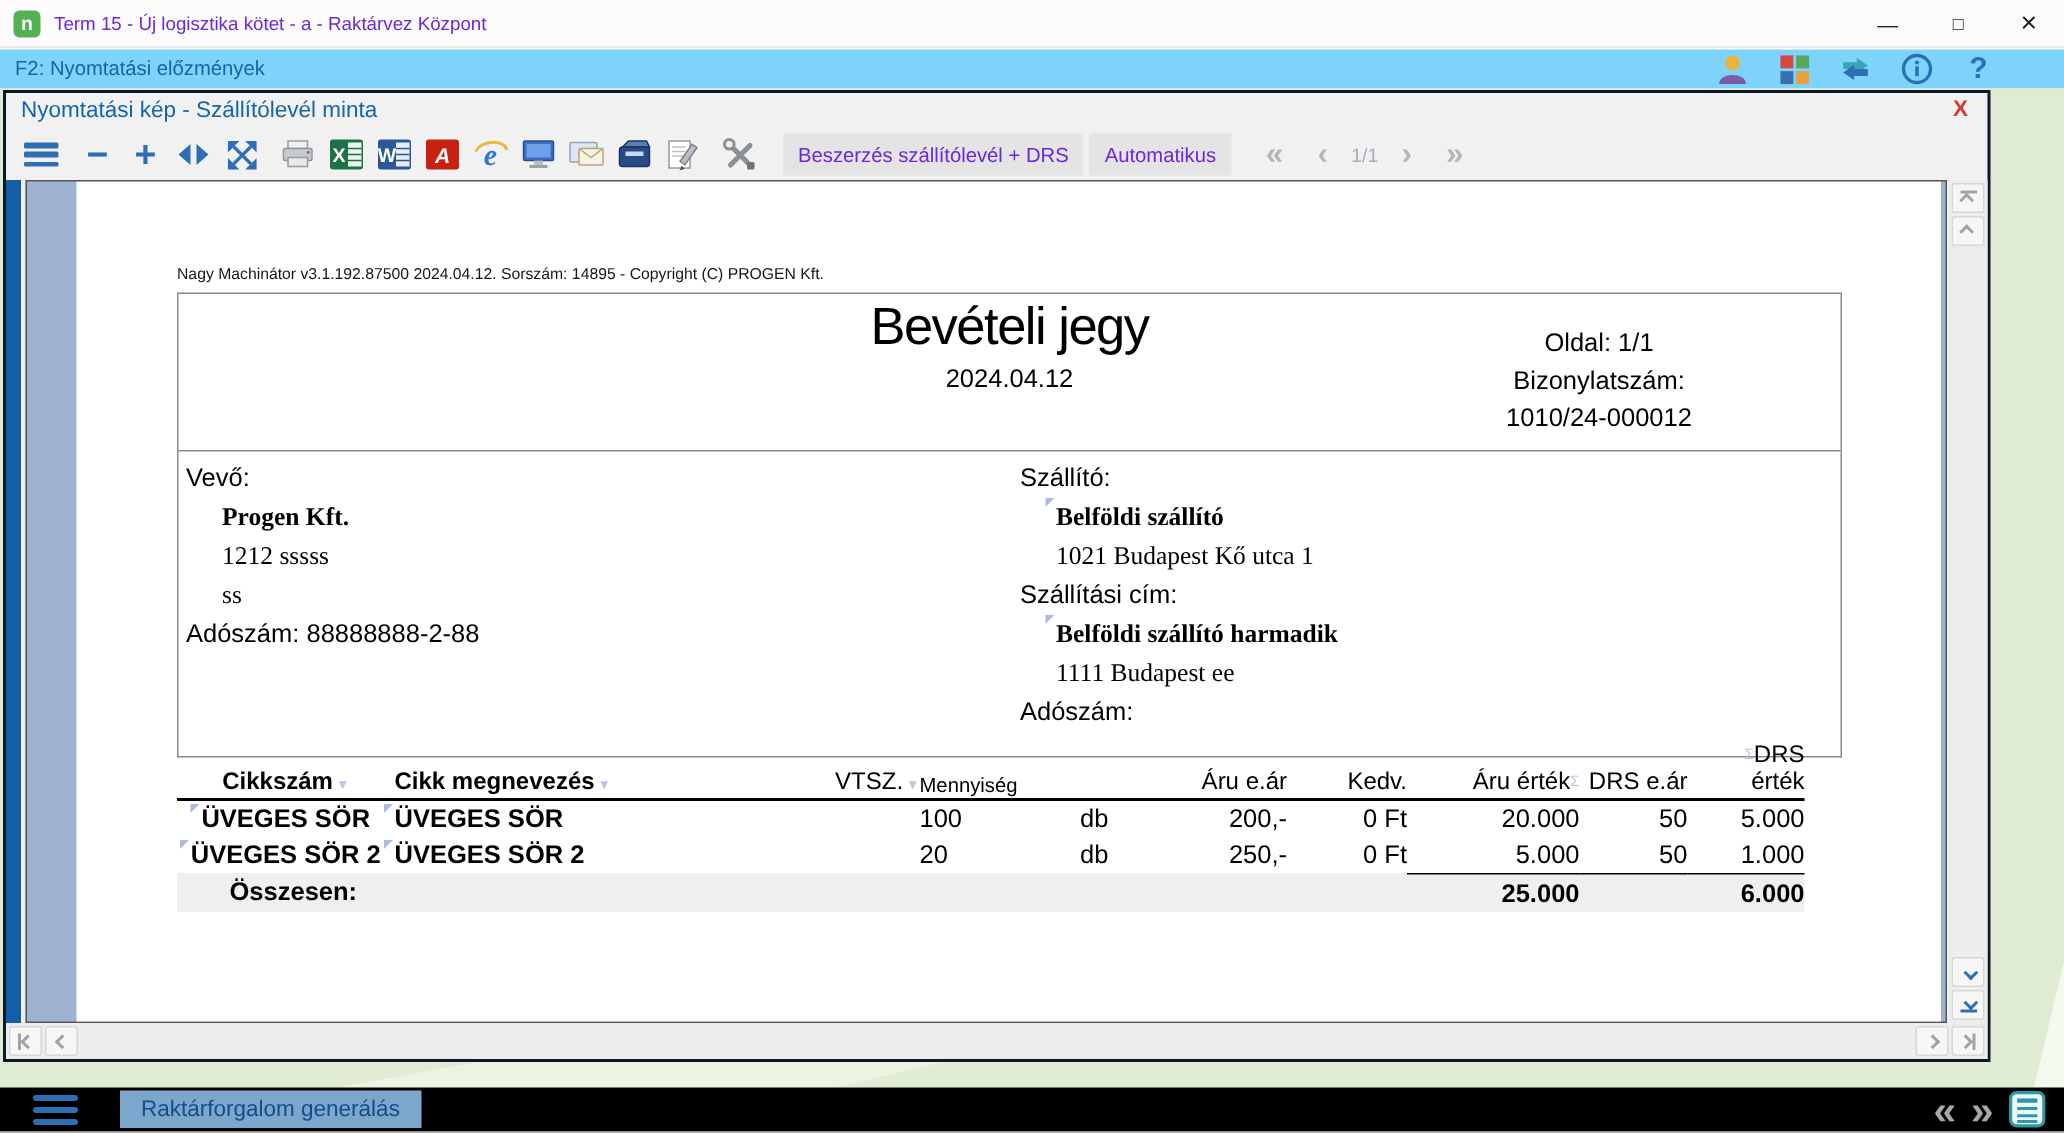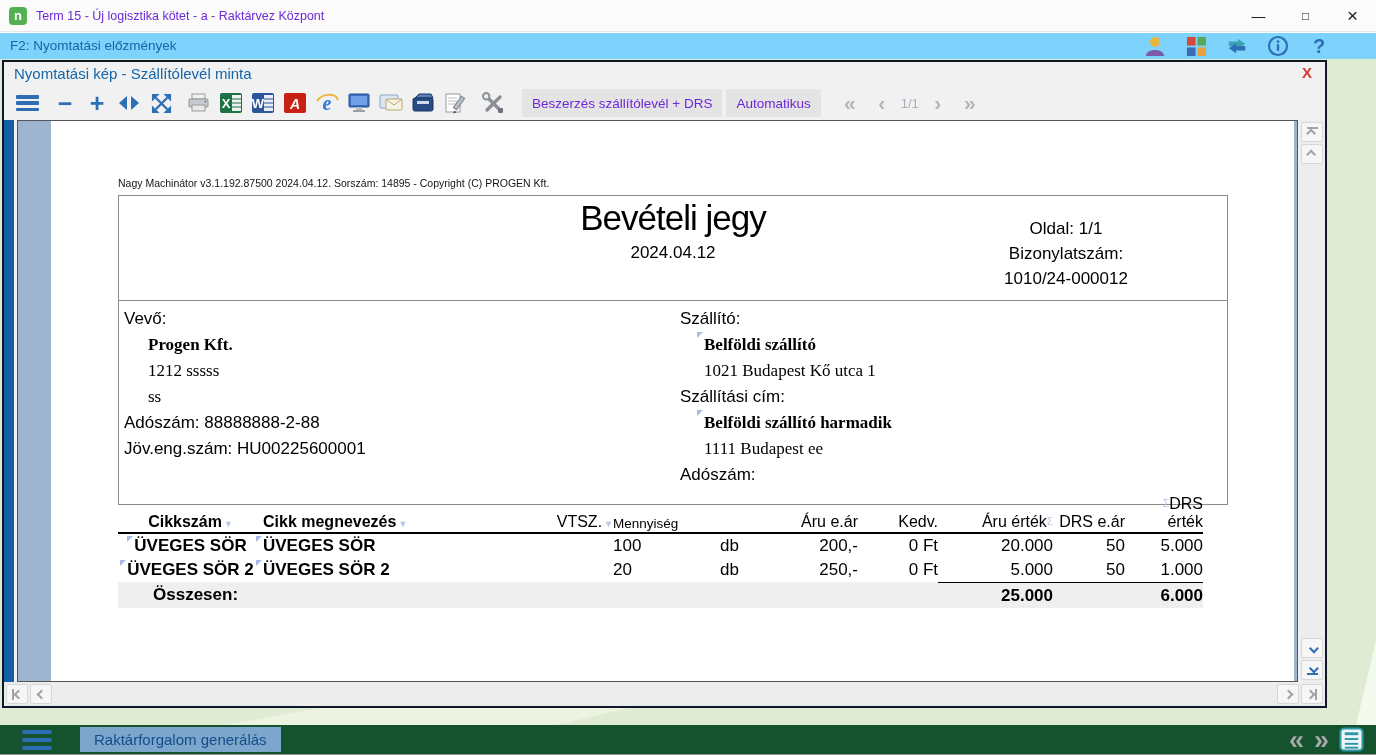--- a/index.html
+++ b/index.html
@@ -91,21 +91,21 @@
   .qtyhead{font-size:13.5px;}
   .funnel{display:inline-block;margin-left:2px;}
   .funnel::after{content:"▼";font-size:9px;color:#b9c4ea;}
   .sigma{display:inline-block;}
   .sigma::after{content:"Σ";font-size:10px;color:#b9c4ea;vertical-align:2px;}
   .ttotal{height:26px;background:#efefef;font-weight:bold;}
   .ttotal > div{height:100%;display:flex;align-items:center;}
   .ttotal .lbl{width:395px;padding-left:35px;}
   .ttotal .c7,.ttotal .c8,.ttotal .c9{border-top:1px solid #000;justify-content:flex-end;}
   
-  .statusbar{position:absolute;left:0;right:0;bottom:0;height:29px;background:#14532d;display:flex;align-items:center;}
+  .statusbar{position:absolute;left:0;right:0;bottom:0;height:29px;background:#000000;display:flex;align-items:center;}
   .sb-hamb{margin-left:22px;width:30px;height:20px;display:flex;flex-direction:column;justify-content:space-between;}
   .sb-hamb i{display:block;height:4px;background:#2e6eb5;border-radius:2px;}
   .sb-tab{margin-left:28px;height:25px;background:#7ca6cb;color:#134e8c;font-size:15px;display:flex;align-items:center;padding:0 14px;}
   .sb-right{margin-left:auto;display:flex;align-items:center;gap:10px;margin-right:12px;}
   .sb-chev{font-size:27px;font-weight:bold;color:#a8a8a8;line-height:28px;}
 </style>
 </head>
 <body>
 
 <div class="app">
@@ -324,21 +324,20 @@
               </div>
             </div>
 
             <div class="partybox">
               <div>
                 <div class="pline">Vevő:</div>
                 <div class="pline ind b">Progen Kft.</div>
                 <div class="pline ind">1212 sssss</div>
                 <div class="pline ind">ss</div>
                 <div class="pline">Adószám: 88888888-2-88</div>
-                <div class="pline">Jöv.eng.szám: HU00225600001</div>
               </div>
               <div class="party-right">
                 <div class="pline">Szállító:</div>
                 <div class="pline ind b"><span class="lnk">Belföldi szállító</span></div>
                 <div class="pline ind">1021 Budapest Kő utca 1</div>
                 <div class="pline">Szállítási cím:</div>
                 <div class="pline ind b"><span class="lnk">Belföldi szállító harmadik</span></div>
                 <div class="pline ind">1111 Budapest ee</div>
                 <div class="pline">Adószám:</div>
               </div>

